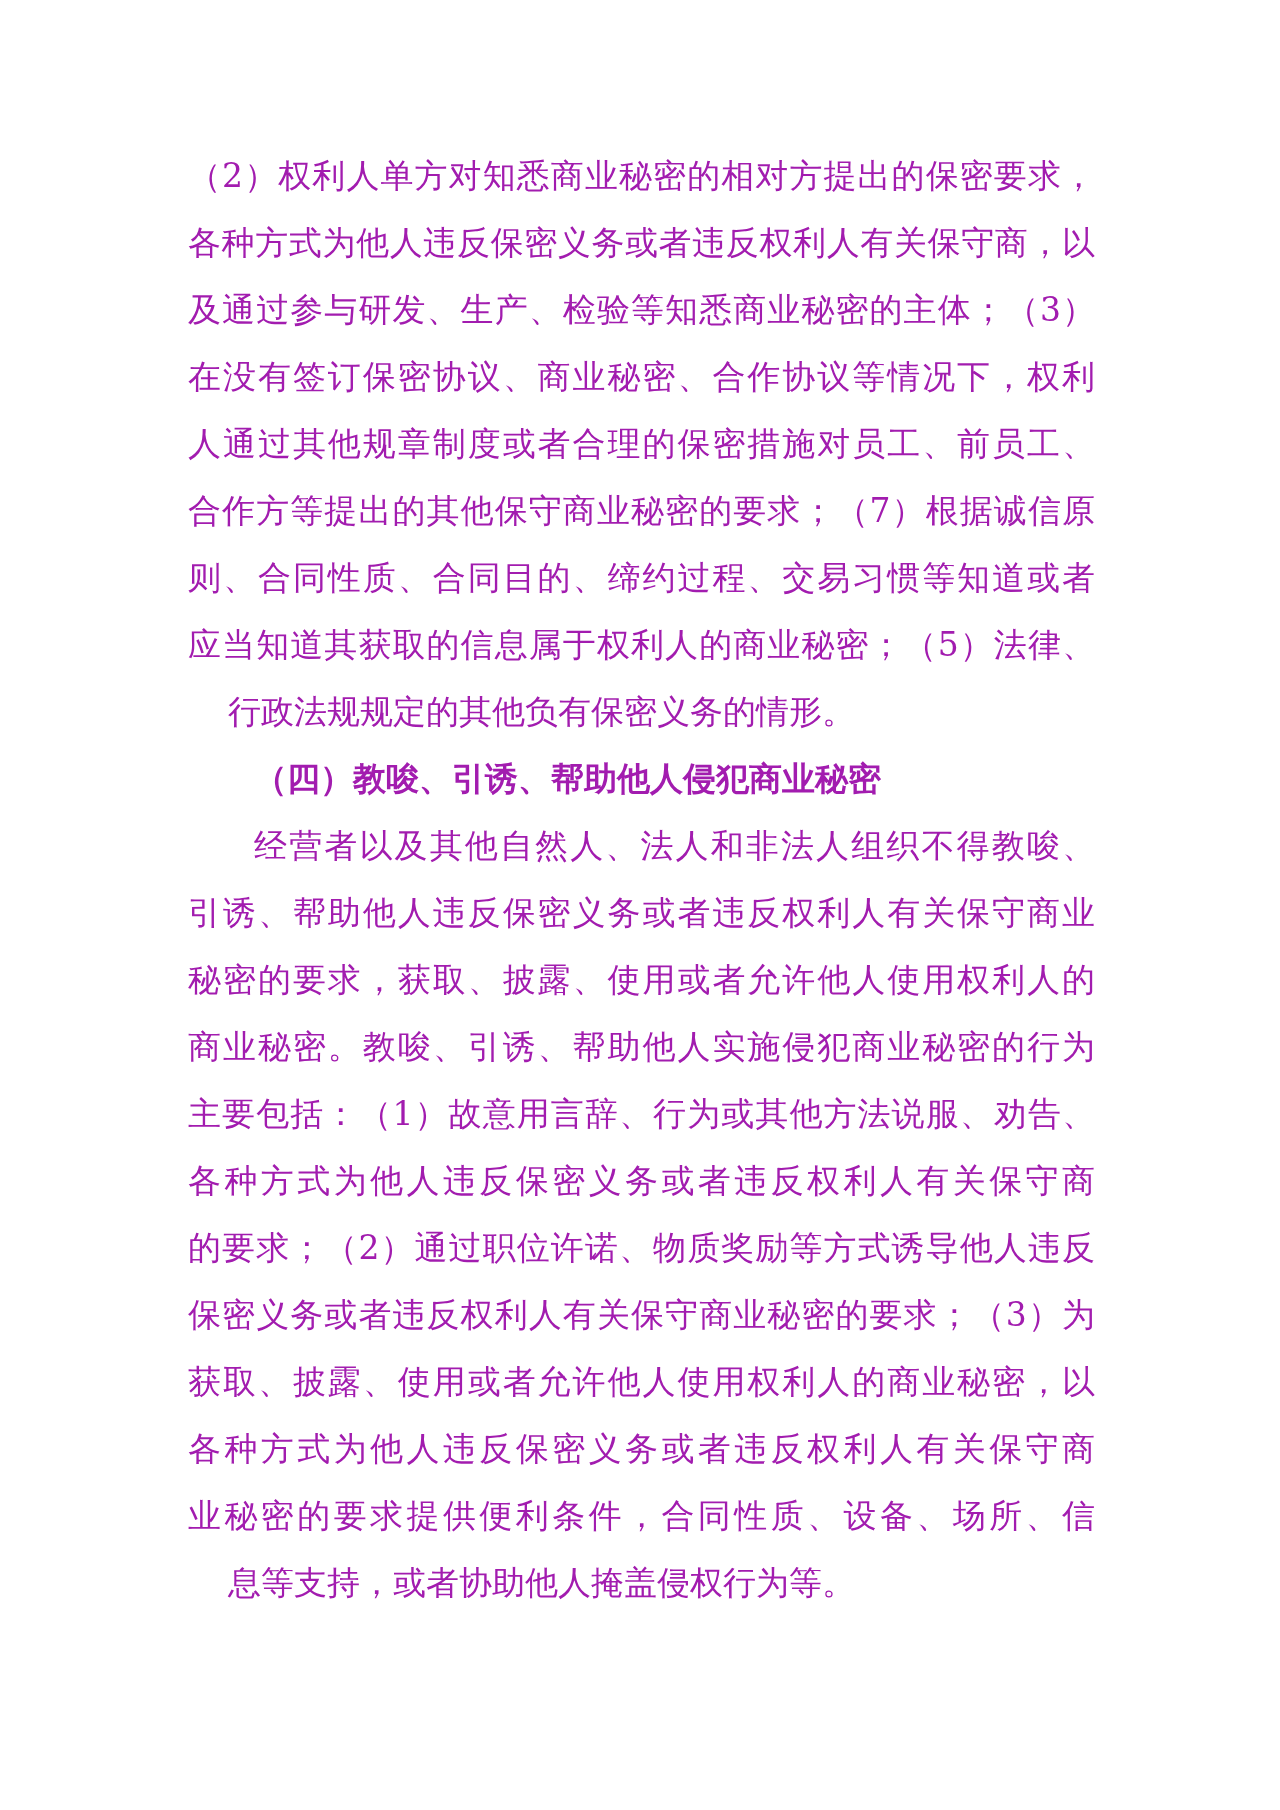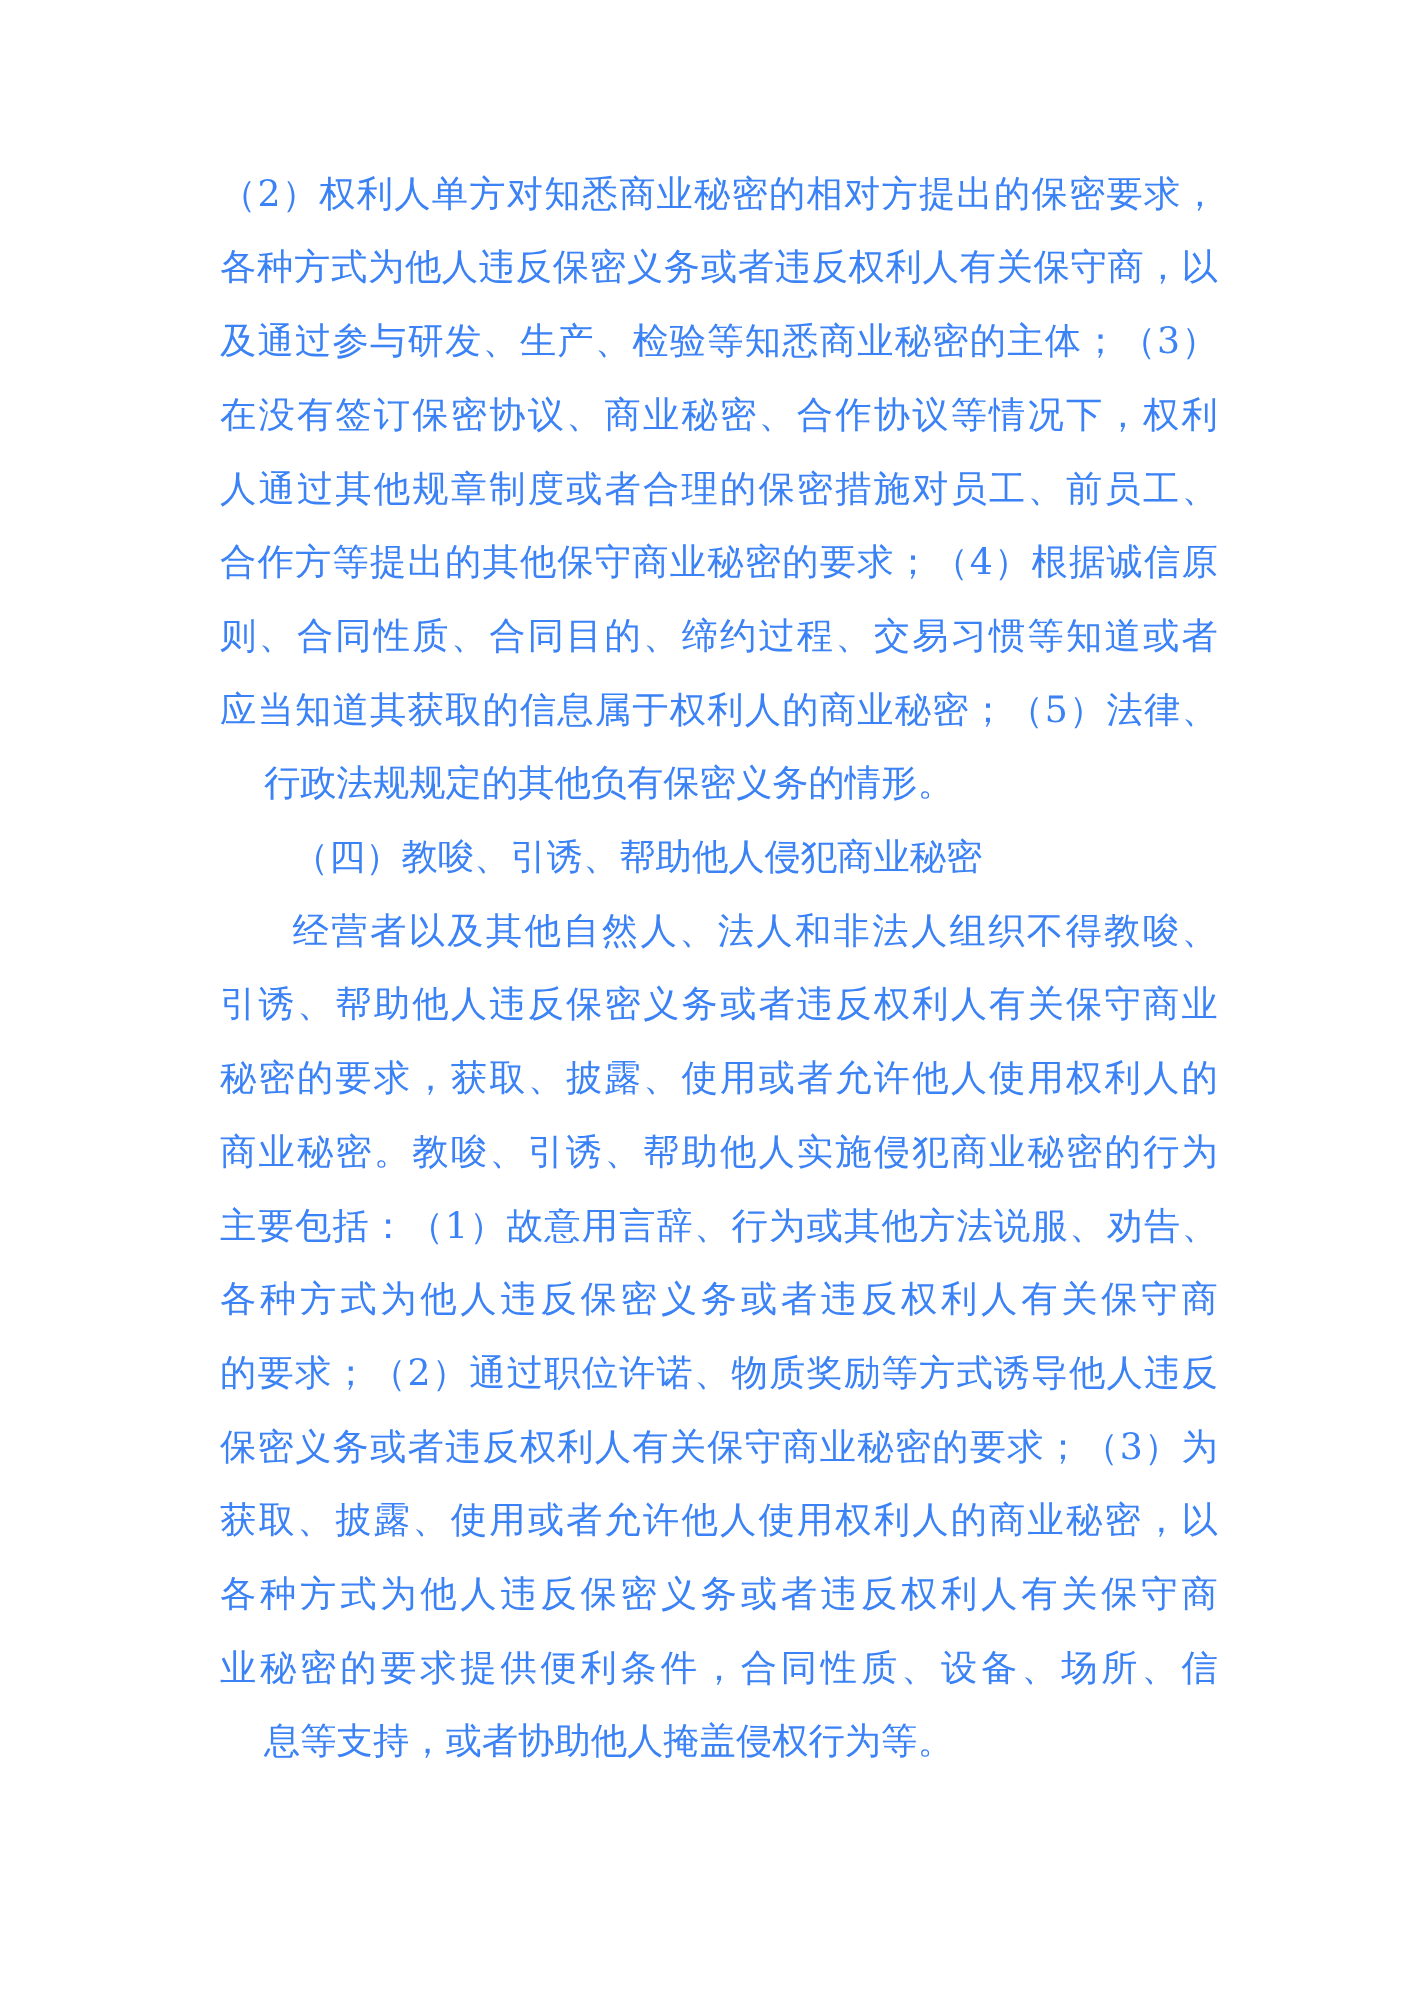--- a/index.html
+++ b/index.html
@@ -10,60 +10,60 @@
   .page {
     position: relative;
     width: 1280px;
     height: 1810px;
     background: #ffffff;
     overflow: hidden;
     font-family: "DejaVu Serif", "Liberation Serif", serif;
   }
   .text-block {
     position: absolute;
-    left: 200px;
+    left: 188px;
     top: 142px;
     width: 907px;
-    color: #3b82f6;
+    color: #a21caf;
   }
   .line {
     font-size: 33px;
     line-height: 67px;
     height: 67px;
     text-align: justify;
     text-align-last: justify;
     text-justify: inter-character;
     white-space: normal;
   }
   .line.para-end {
     text-align: left;
     text-align-last: left;
     margin-left: 40px;
   }
   .line.indent {
     text-indent: 2em;
   }
   .line.heading {
-    font-weight: 400;
+    font-weight: 700;
     text-align: center;
     text-align-last: left;
   }
 </style>
 </head>
 <body>
 
 <div class="page">
   <div class="text-block">
 
     <div class="line">（2）权利人单方对知悉商业秘密的相对方提出的保密要求，</div>
     <div class="line">各种方式为他人违反保密义务或者违反权利人有关保守商，以</div>
     <div class="line">及通过参与研发、生产、检验等知悉商业秘密的主体；（3）</div>
     <div class="line">在没有签订保密协议、商业秘密、合作协议等情况下，权利</div>
     <div class="line">人通过其他规章制度或者合理的保密措施对员工、前员工、</div>
-    <div class="line">合作方等提出的其他保守商业秘密的要求；（4）根据诚信原</div>
+    <div class="line">合作方等提出的其他保守商业秘密的要求；（7）根据诚信原</div>
     <div class="line">则、合同性质、合同目的、缔约过程、交易习惯等知道或者</div>
     <div class="line">应当知道其获取的信息属于权利人的商业秘密；（5）法律、</div>
     <div class="line para-end">行政法规规定的其他负有保密义务的情形。</div>
 
     <div class="line heading indent">（四）教唆、引诱、帮助他人侵犯商业秘密</div>
 
     <div class="line indent">经营者以及其他自然人、法人和非法人组织不得教唆、</div>
     <div class="line">引诱、帮助他人违反保密义务或者违反权利人有关保守商业</div>
     <div class="line">秘密的要求，获取、披露、使用或者允许他人使用权利人的</div>
     <div class="line">商业秘密。教唆、引诱、帮助他人实施侵犯商业秘密的行为</div>

